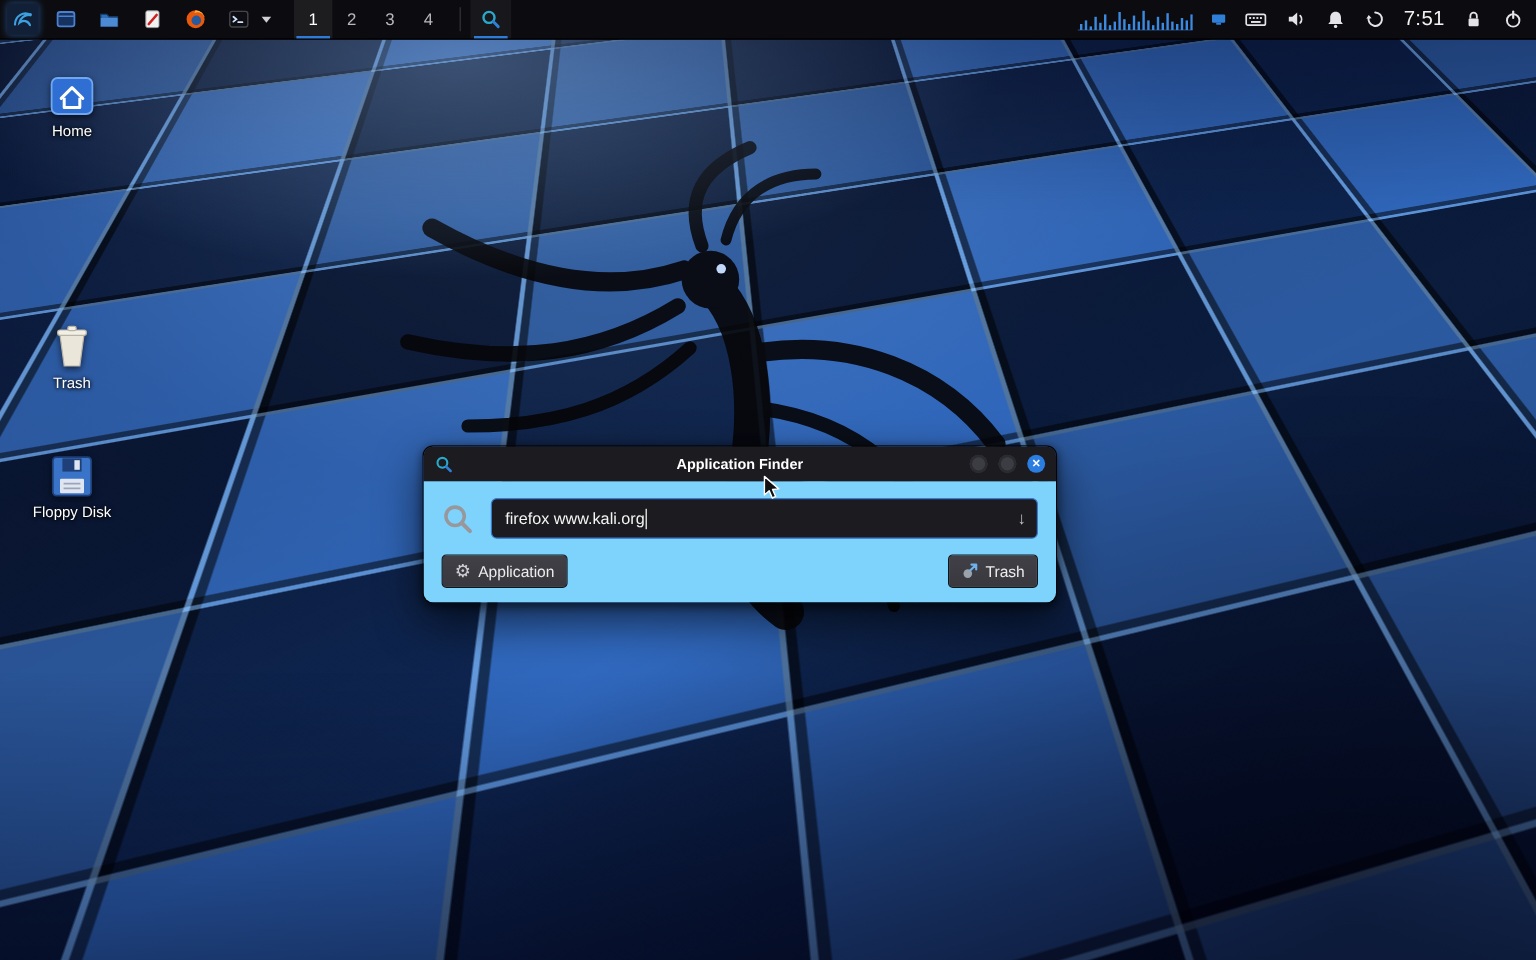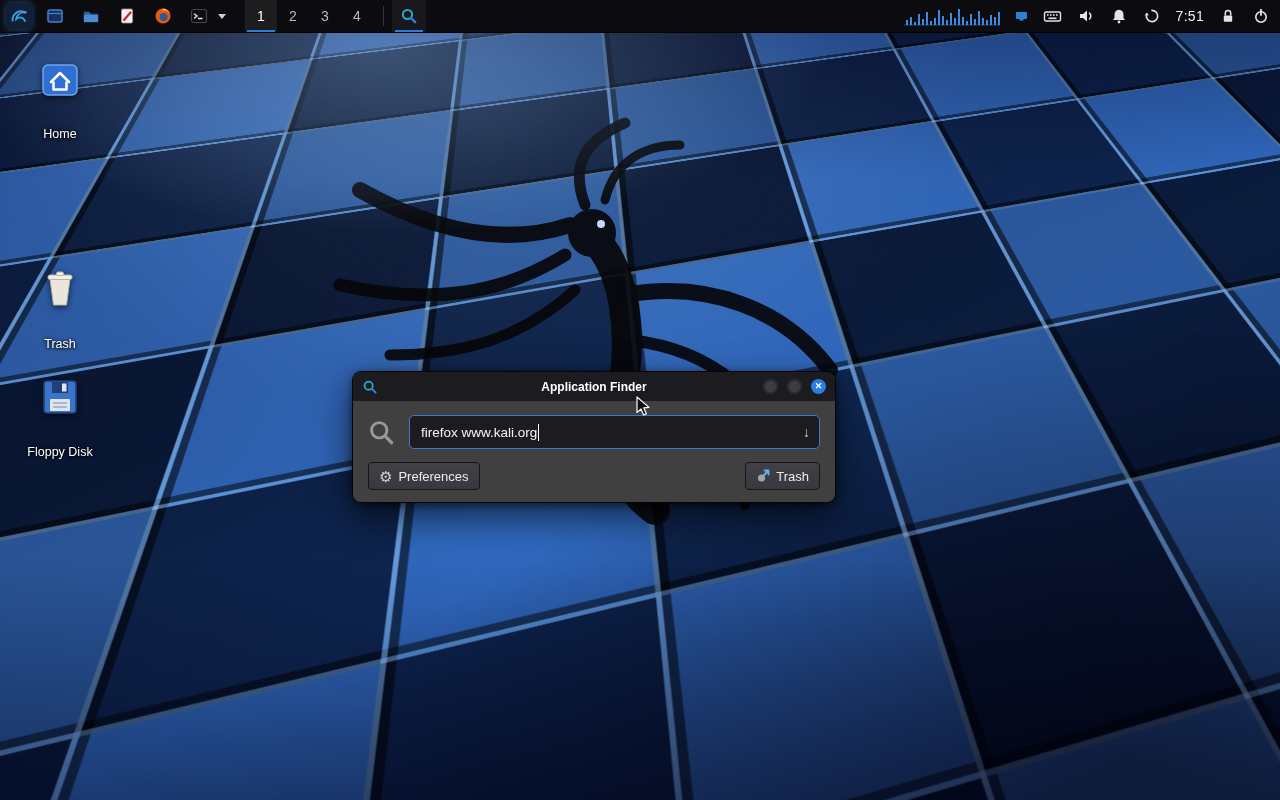--- a/index.html
+++ b/index.html
@@ -44,38 +44,38 @@
   .pager { display:flex; height:100%; margin-left:16px; }
   .ws { width:32px; height:100%; display:flex; align-items:center; justify-content:center;
     color:#b8b8bd; font-size:14px; background:none; border:none; position:relative; }
   .ws.active { color:#ffffff; background:rgba(255,255,255,.07); }
   .ws.active::after { content:''; position:absolute; left:2px; right:2px; bottom:0; height:2px; background:#2e7cd6; }
   .p-sep { width:1px; height:20px; background:#34343a; margin:0 8px 0 10px; }
   .taskbtn { width:34px; height:100%; display:flex; align-items:center; justify-content:center; background:rgba(255,255,255,.05); border:none; position:relative; }
   .taskbtn::after { content:''; position:absolute; left:3px; right:3px; bottom:0; height:2px; background:#2e7cd6; }
   .p-spacer { flex:1; }
   .p-right { display:flex; align-items:center; gap:15px; padding-right:10px; height:100%; }
-  .clock { color:#f2f2f2; font-size:14px; letter-spacing:.3px; background:none; border:none; }
+  .clock { color:#f2f2f2; font-size:17px; letter-spacing:.3px; background:none; border:none; }
   .tray-btn { background:none; border:none; display:flex; align-items:center; justify-content:center; }
 
   
-  .dicon { position:absolute; left:12px; width:96px; display:flex; flex-direction:column; align-items:center; gap:29px; z-index:5; }
+  .dicon { position:absolute; left:12px; width:96px; display:flex; flex-direction:column; align-items:center; gap:4px; z-index:5; }
   .dicon .art { height:40px; display:flex; align-items:flex-end; justify-content:center; filter:drop-shadow(0 2px 3px rgba(0,0,0,.6)); }
   .dicon .lbl { color:#fff; font-size:12.5px; text-shadow:0 1px 3px #000, 0 0 4px rgba(0,0,0,.9); white-space:nowrap; }
 
   
-  .finder { position:absolute; left:352px; top:371px; width:484px; z-index:20; border-radius:9px;
+  .finder { position:absolute; left:352px; top:371px; width:529px; z-index:20; border-radius:9px;
     box-shadow:0 14px 36px rgba(0,0,0,.6), 0 2px 8px rgba(0,0,0,.5); border:1px solid #050507; overflow:hidden; }
   .titlebar { position:relative; height:29px; background:#1b1b20; display:flex; align-items:center; padding:0 9px; }
   .t-title { position:absolute; left:0; right:0; text-align:center; color:#fff; font-size:12px; font-weight:bold; pointer-events:none; }
   .t-controls { margin-left:auto; display:flex; align-items:center; gap:9px; z-index:1; }
   .wc { width:15px; height:15px; border-radius:50%; border:none; display:flex; align-items:center; justify-content:center; }
   .wc.dim { background:#3c3c43; box-shadow:inset 0 0 0 2px #2a2a30; }
   .wc.close { background:#2b7de0; color:#fff; font-size:9px; font-weight:bold; line-height:1; }
-  .f-body { background:#404040; padding:14px 15px 12px; }
+  .f-body { background:#7dd3fc; padding:14px 15px 12px; }
   .f-search { display:flex; align-items:center; gap:14px; }
   .s-input { flex:1; height:34px; background:#1c1c20; border:1px solid #3a7bd0; border-radius:5px;
     display:flex; align-items:center; padding:0 9px 0 11px; }
   .s-text { color:#f4f4f4; font-size:13.5px; }
   .caret { width:1px; height:17px; background:#fff; margin-left:1px; animation:blink 1.1s steps(1) infinite; }
   @keyframes blink { 50% { opacity:0; } }
   .s-arrow { margin-left:auto; color:#c9c9ce; font-size:14px; background:none; border:none; }
   .f-actions { display:flex; justify-content:space-between; margin-top:13px; }
   .fbtn { height:28px; display:inline-flex; align-items:center; gap:6px; padding:0 10px;
     background:linear-gradient(#404046,#38383e); border:1px solid #151518; border-radius:4px;
@@ -326,21 +326,21 @@
         </svg>
         <div class="s-input">
           <span class="s-text">firefox www.kali.org</span>
           <span class="caret"></span>
           <button class="s-arrow">↓</button>
         </div>
       </div>
       <div class="f-actions">
         <button class="fbtn">
           <span class="gear-glyph">⚙</span>
-          <span>Preferences</span>
+          <span>Application</span>
         </button>
         <button class="fbtn">
           <svg width="14" height="14" viewBox="0 0 14 14">
             <circle cx="5.5" cy="9" r="3.6" fill="#9aa2ac"></circle>
             <path d="M7.5,6.5 L12.5,1.5 M12.5,1.5 h-4 M12.5,1.5 v4" stroke="#6fb1e8" stroke-width="1.8" fill="none" stroke-linecap="round"></path>
           </svg>
           <span>Trash</span>
         </button>
       </div>
     </div>

